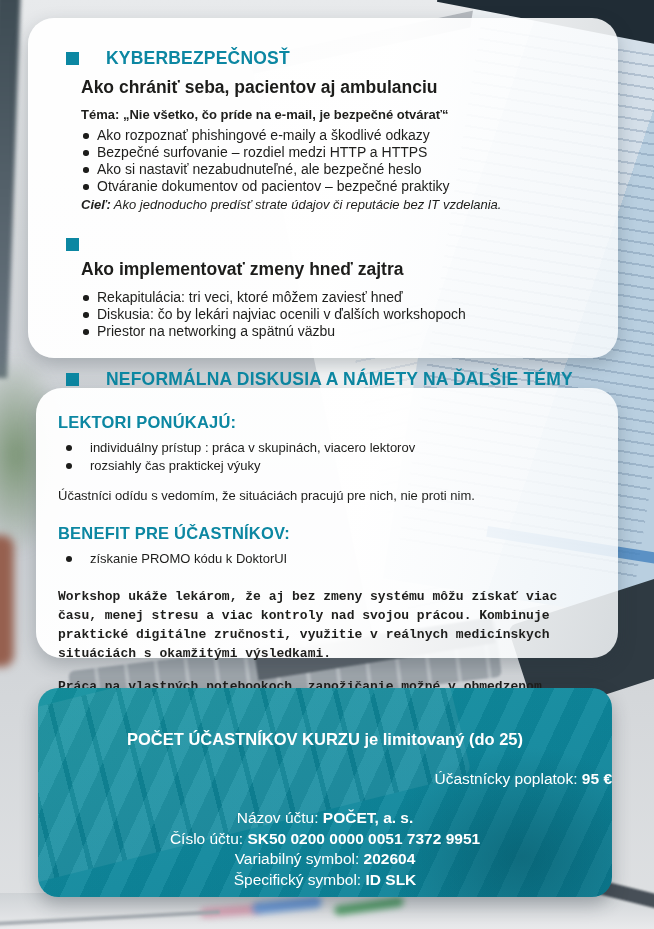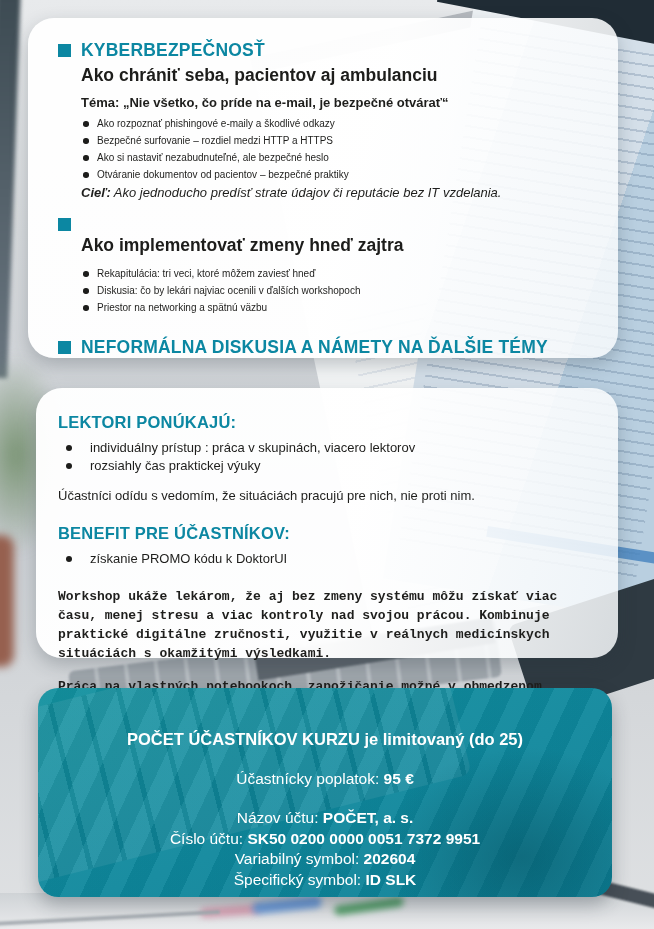--- a/index.html
+++ b/index.html
@@ -54,27 +54,27 @@
   .card{
     position:absolute;z-index:2;border-radius:26px;
     background:linear-gradient(105deg,rgba(255,255,255,0.97) 55%,rgba(247,250,252,0.84));
     box-shadow:0 7px 18px rgba(40,50,60,0.25);
   }
   #card1{left:28px;top:18px;width:590px;height:340px;padding:0;}
   #card2{left:36px;top:388px;width:582px;height:270px;}
   .card-inner1{padding:22px 26px 0 30px;}
   .card-inner2{padding:25px 26px 0 22px;}
 
-  .sec-head{display:flex;align-items:center;gap:10px;margin:0;}
+  .sec-head{display:flex;align-items:center;gap:27px;margin:8px;}
   .sq{width:13px;height:13px;background:#0c87a2;flex:0 0 auto;}
   .sec-head .t{font-size:17.5px;font-weight:bold;color:#0c87a2;letter-spacing:.2px;}
   .subtitle{font-size:17.5px;font-weight:bold;color:#1d1d1b;margin:4px 0 9px 23px;}
   .theme{font-size:13px;font-weight:bold;margin:0 0 5px 23px;}
   .bullets{margin:0 0 0 23px;padding:0;list-style:none;}
-  .bullets li{position:relative;font-size:10px;line-height:17px;padding-left:16px;margin-bottom:0;}
+  .bullets li{position:relative;font-size:14px;line-height:17px;padding-left:16px;margin-bottom:0;}
   .bullets li::before{content:"";position:absolute;left:2px;top:6px;width:5.5px;height:5.5px;border-radius:50%;background:#1d1d1b;}
   .goal{font-size:13px;font-style:italic;margin:2px 0 0 23px;}
   .goal b{font-weight:bold;}
   .gap1{height:18px;} .gap2{height:21px;}
 
   .h3{font-size:16.5px;font-weight:bold;color:#0c87a2;letter-spacing:.2px;margin:0 0 7px 0;}
   .bullets2{margin:0;padding:0;list-style:none;}
   .bullets2 li{position:relative;font-size:13px;line-height:18px;padding-left:32px;}
   .bullets2 li::before{content:"";position:absolute;left:8px;top:6px;width:6px;height:6px;border-radius:50%;background:#1d1d1b;}
   .note{font-size:13px;margin:13px 0 0 0;}
@@ -88,21 +88,21 @@
     background:linear-gradient(160deg,#13919f 0%,#0e879c 55%,#0c7f95 100%);
     box-shadow:0 8px 18px rgba(30,40,50,0.3);
   }
   .keys{position:absolute;inset:0;background:repeating-linear-gradient(115deg,rgba(255,255,255,0.05) 0 18px,rgba(0,0,0,0.045) 18px 36px);}
   .kb-ghost{position:absolute;left:-40px;top:-26px;width:460px;height:170px;transform:rotate(-14deg);border-radius:10px;
     background:repeating-linear-gradient(90deg,rgba(255,255,255,0.07) 0 30px,rgba(0,0,0,0.05) 30px 35px);}
   .shade{position:absolute;right:-50px;bottom:-70px;width:280px;height:220px;
     background:radial-gradient(closest-side,rgba(6,80,96,0.5),rgba(6,80,96,0));}
   .box-content{position:relative;z-index:1;}
   .box-title{font-size:16.5px;font-weight:bold;margin-top:42px;}
-  .fee{font-size:15.5px;margin-top:21px;}
+  .fee{font-size:15.5px;margin-top:21px;text-align:right;}
   .acct{font-size:15.5px;line-height:20.5px;margin-top:20px;}
   .bold{font-weight:bold;}
 </style>
 </head>
 <body>
 
 <div class="bg">
   <div class="sheet"></div>
   <div class="screen"></div>
   <div class="screen-strip"></div>

